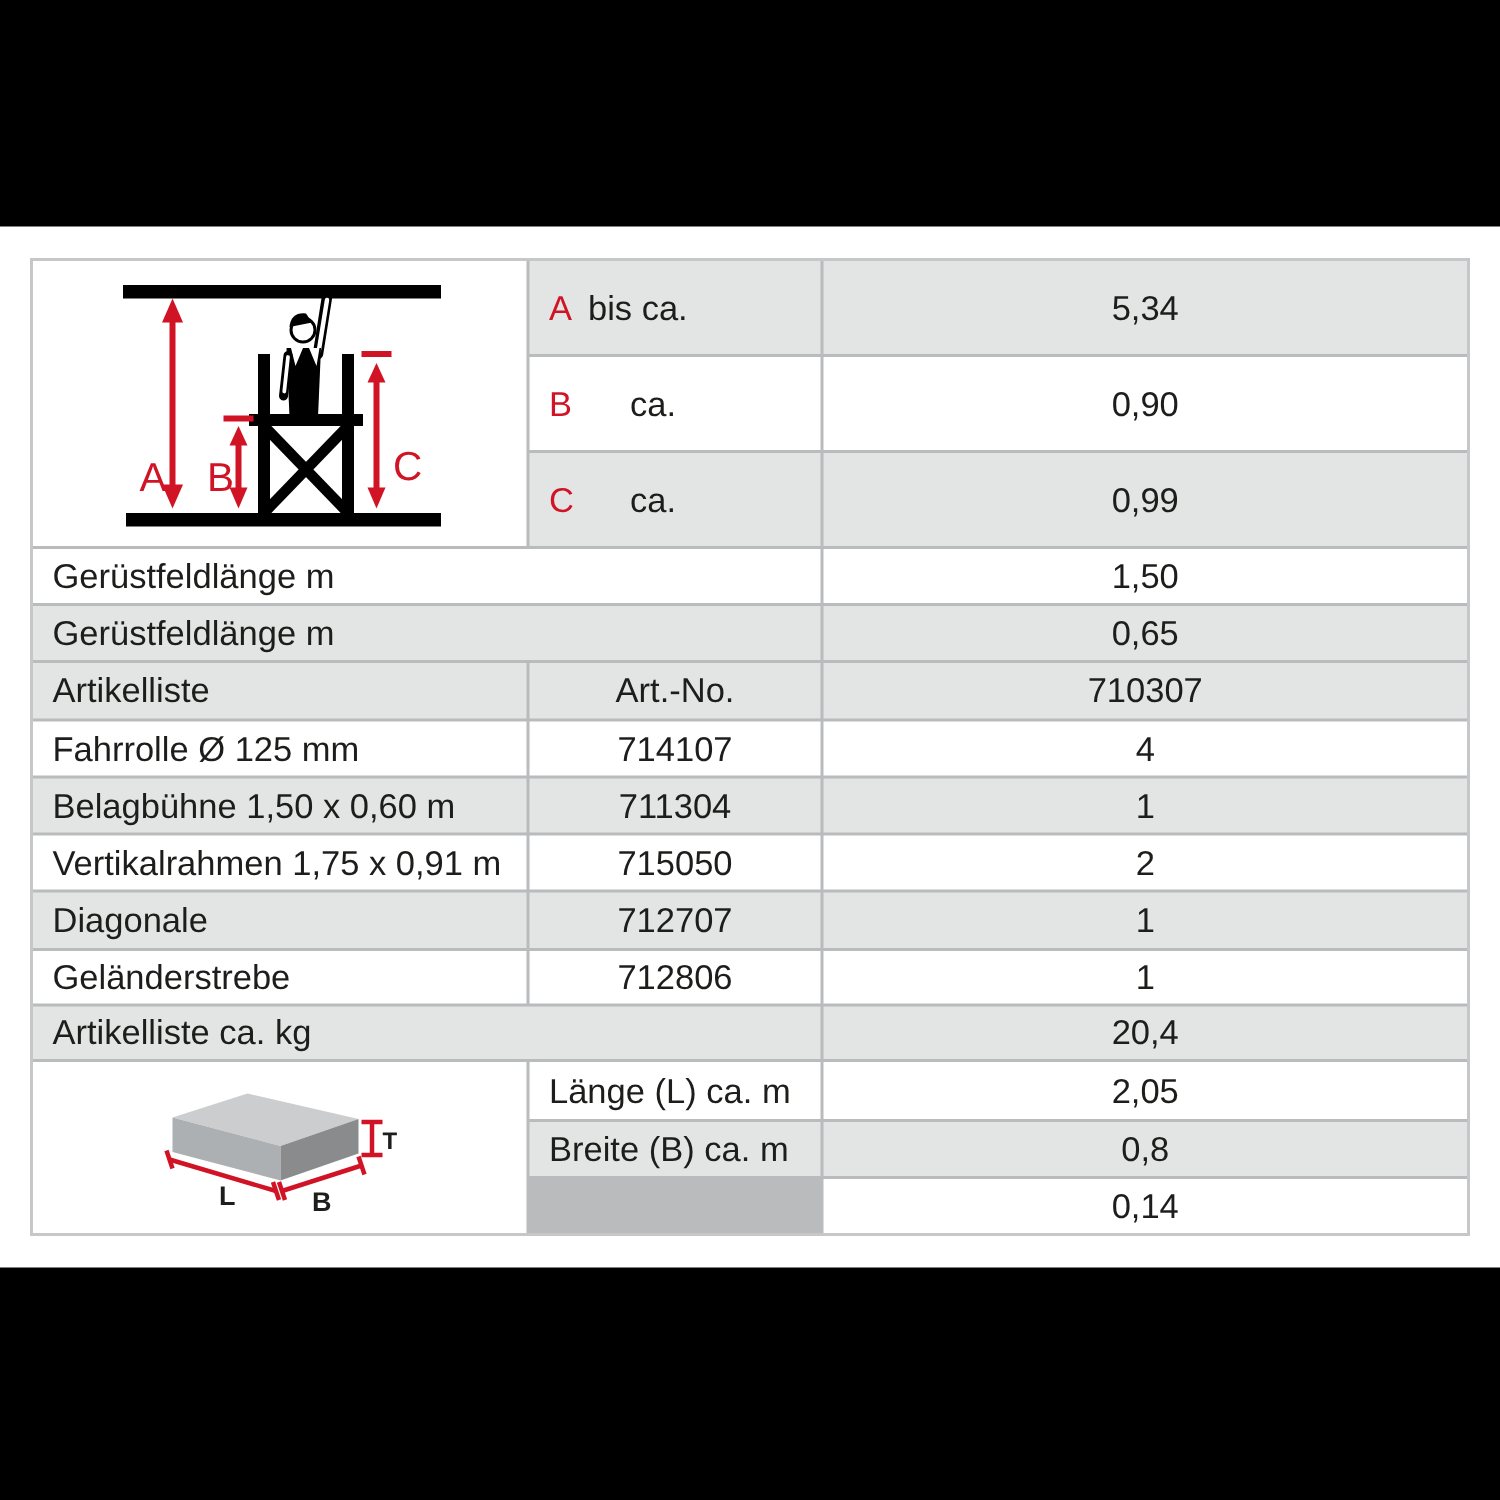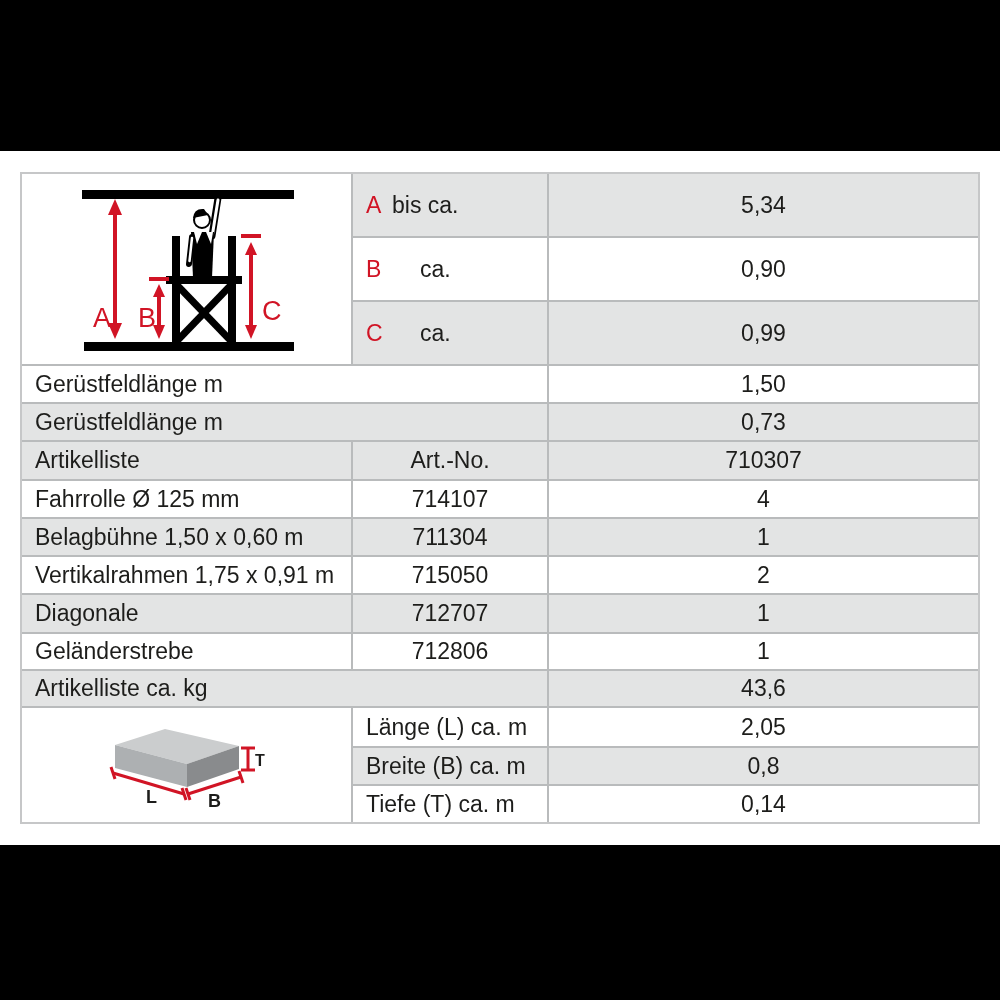--- a/index.html
+++ b/index.html
@@ -108,21 +108,21 @@
     <div class="cell lbl gray" style="grid-area:3/2">
       <span class="abc">C</span>
       <span class="sp">ca.</span>
     </div>
     <div class="cell ctr gray" style="grid-area:3/3">0,99</div>
 
     <div class="cell lbl" style="grid-area:4/1/5/3">Gerüstfeldlänge m</div>
     <div class="cell ctr" style="grid-area:4/3">1,50</div>
 
     <div class="cell lbl gray" style="grid-area:5/1/6/3">Gerüstfeldlänge m</div>
-    <div class="cell ctr gray" style="grid-area:5/3">0,73</div>
+    <div class="cell ctr gray" style="grid-area:5/3">0,65</div>
 
     <div class="cell ctr gray" style="grid-area:6/2">Art.-No.</div>
     <div class="cell lbl gray" style="grid-area:6/1">Artikelliste</div>
     <div class="cell ctr gray" style="grid-area:6/3">710307</div>
 
     <div class="cell lbl" style="grid-area:7/1">Fahrrolle Ø 125 mm</div>
     <div class="cell ctr" style="grid-area:7/2">714107</div>
     <div class="cell ctr" style="grid-area:7/3">4</div>
 
     <div class="cell lbl gray" style="grid-area:8/1">Belagbühne 1,50 x 0,60 m</div>
@@ -135,21 +135,21 @@
 
     <div class="cell lbl gray" style="grid-area:10/1">Diagonale</div>
     <div class="cell ctr gray" style="grid-area:10/2">712707</div>
     <div class="cell ctr gray" style="grid-area:10/3">1</div>
 
     <div class="cell lbl" style="grid-area:11/1">Geländerstrebe</div>
     <div class="cell ctr" style="grid-area:11/2">712806</div>
     <div class="cell ctr" style="grid-area:11/3">1</div>
 
     <div class="cell lbl gray" style="grid-area:12/1/13/3">Artikelliste ca. kg</div>
-    <div class="cell ctr gray" style="grid-area:12/3">43,6</div>
+    <div class="cell ctr gray" style="grid-area:12/3">20,4</div>
 
     <div class="cell illu" style="grid-area:13/1/16/2">
       <svg width="329" height="114" viewBox="0 0 329 114">
         <g>
           <polygon points="93,37 143,21 217,38 165,56" fill="#cbcdce"></polygon>
           <polygon points="93,37 165,56 165,79 93,60" fill="#adb0b2"></polygon>
           <polygon points="165,56 217,38 217,61 165,79" fill="#898b8d"></polygon>
         </g>
         <g stroke="#d11425" stroke-width="3">
           <line x1="91" y1="65" x2="162" y2="86"></line>
@@ -167,17 +167,16 @@
         <text x="233" y="58" font-size="16" font-weight="bold" fill="#1d1d1b">T</text>
       </svg>
     </div>
 
     <div class="cell lbl" style="grid-area:13/2">Länge (L) ca. m</div>
     <div class="cell ctr" style="grid-area:13/3">2,05</div>
 
     <div class="cell lbl gray" style="grid-area:14/2">Breite (B) ca. m</div>
     <div class="cell ctr gray" style="grid-area:14/3">0,8</div>
 
-    <div class="cell lbl" style="grid-area:15/2">Tiefe (T) ca. m</div>
     <div class="cell ctr" style="grid-area:15/3">0,14</div>
 
   </div>
 </div>
 
 </body></html>

